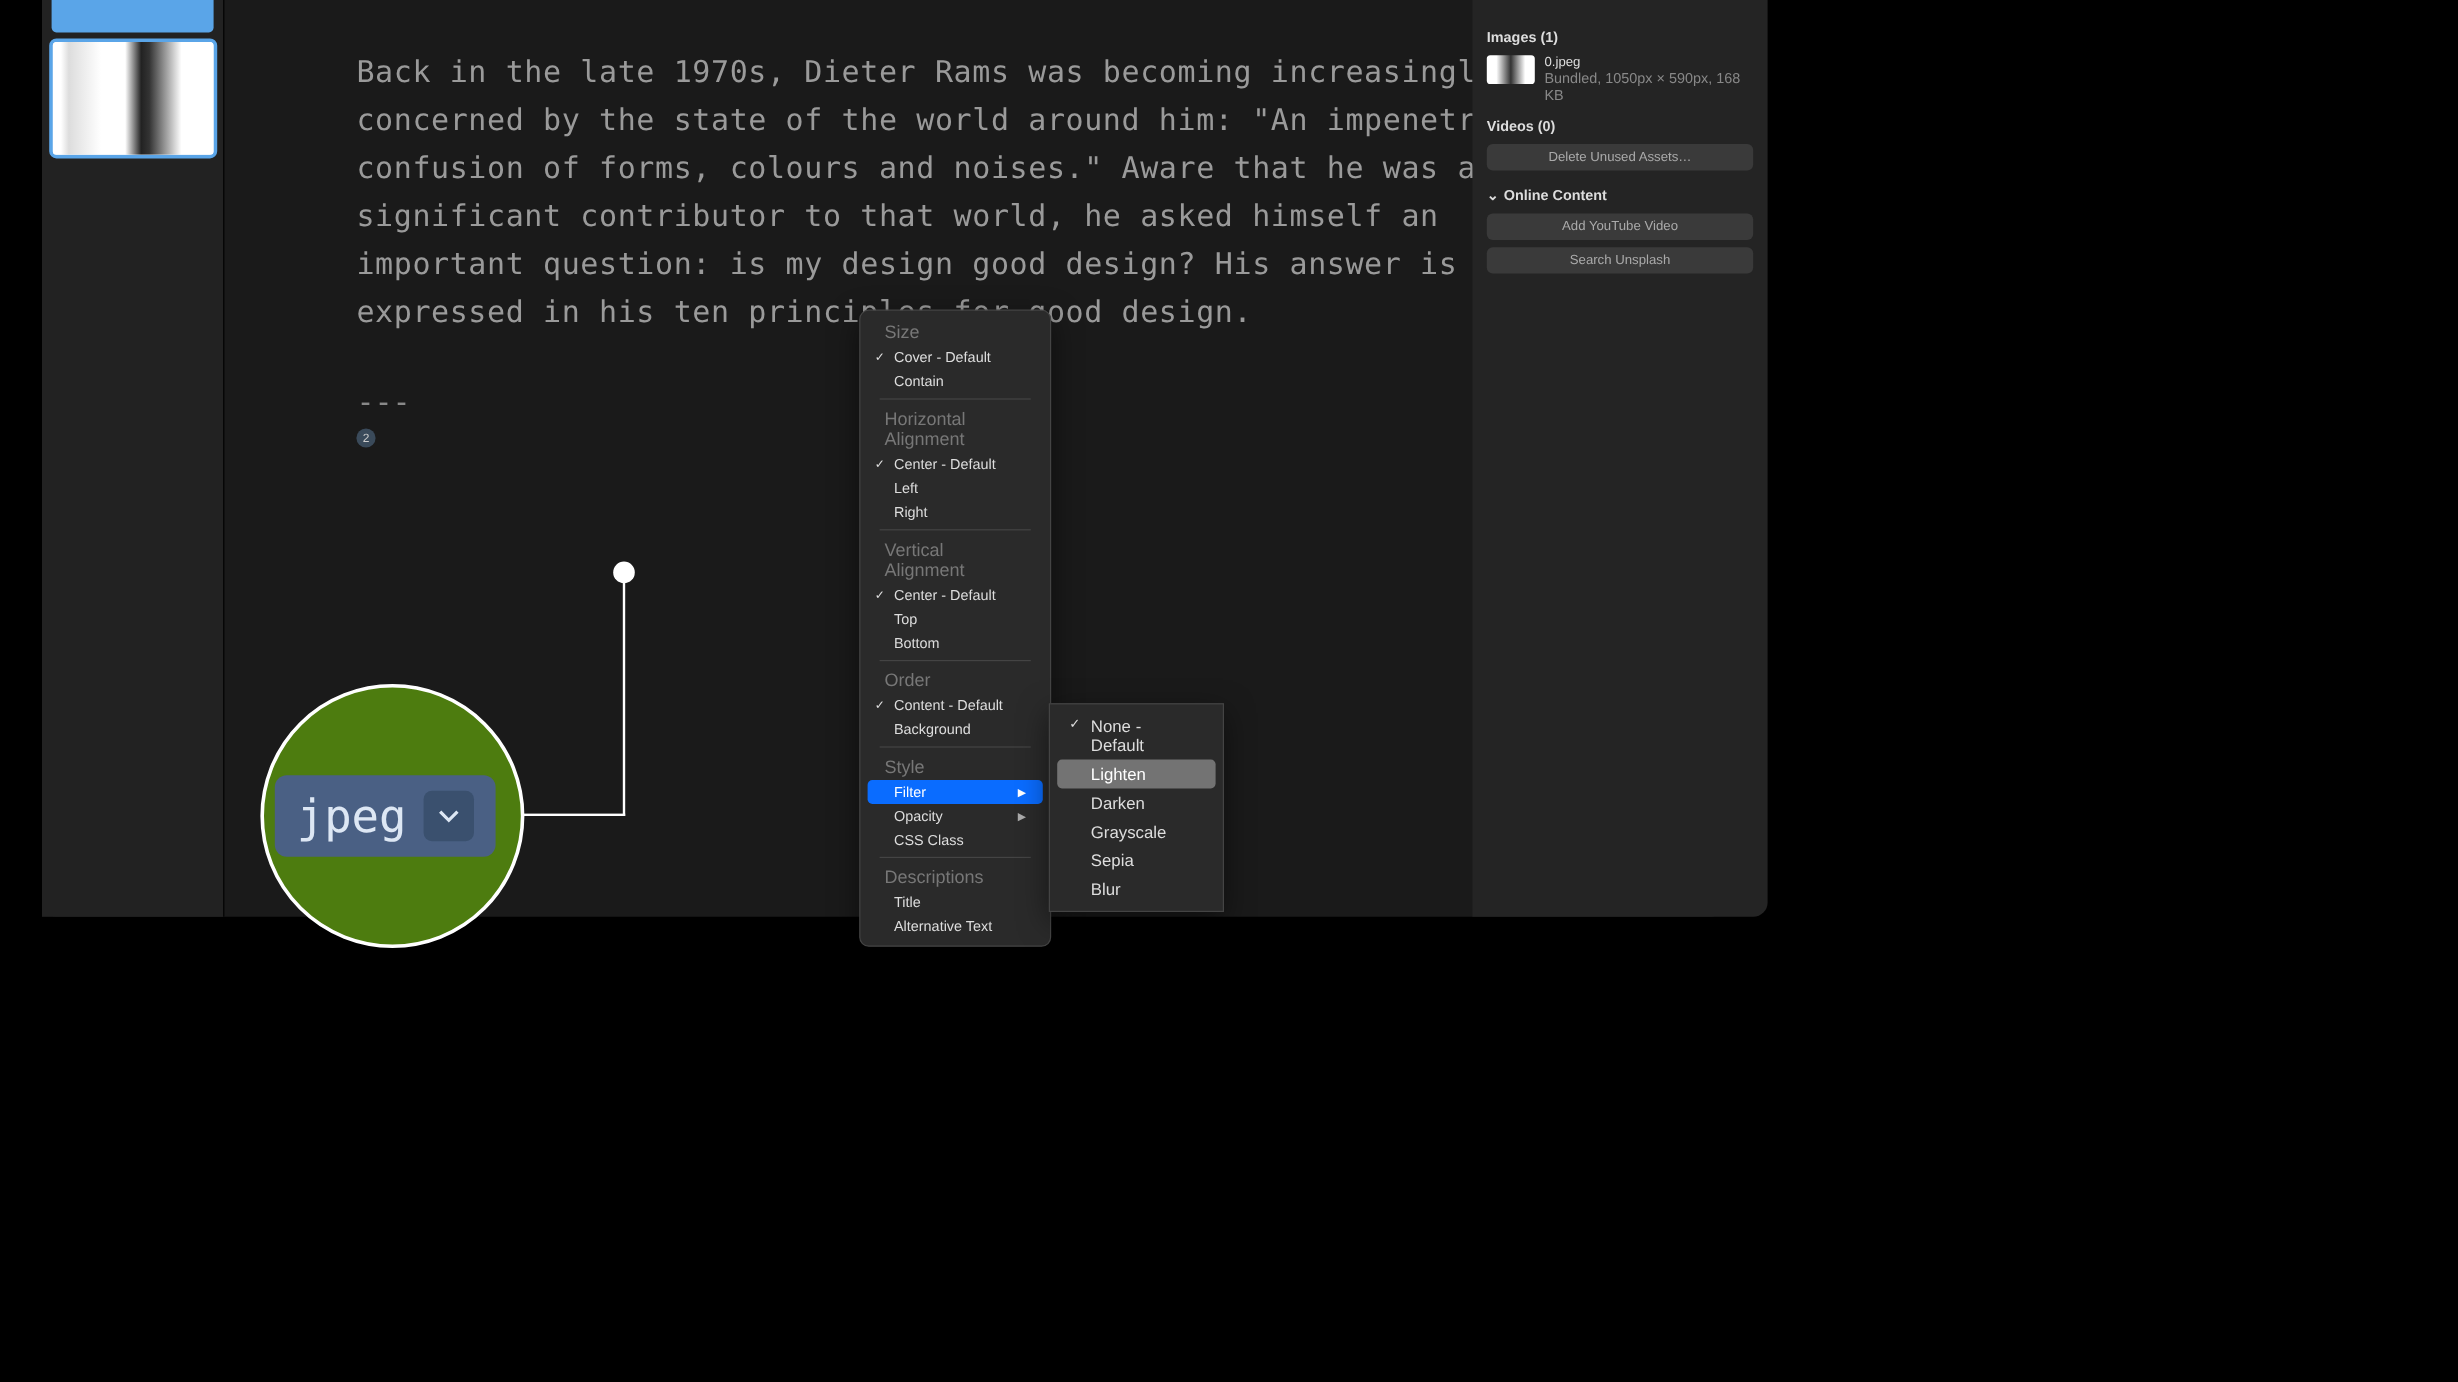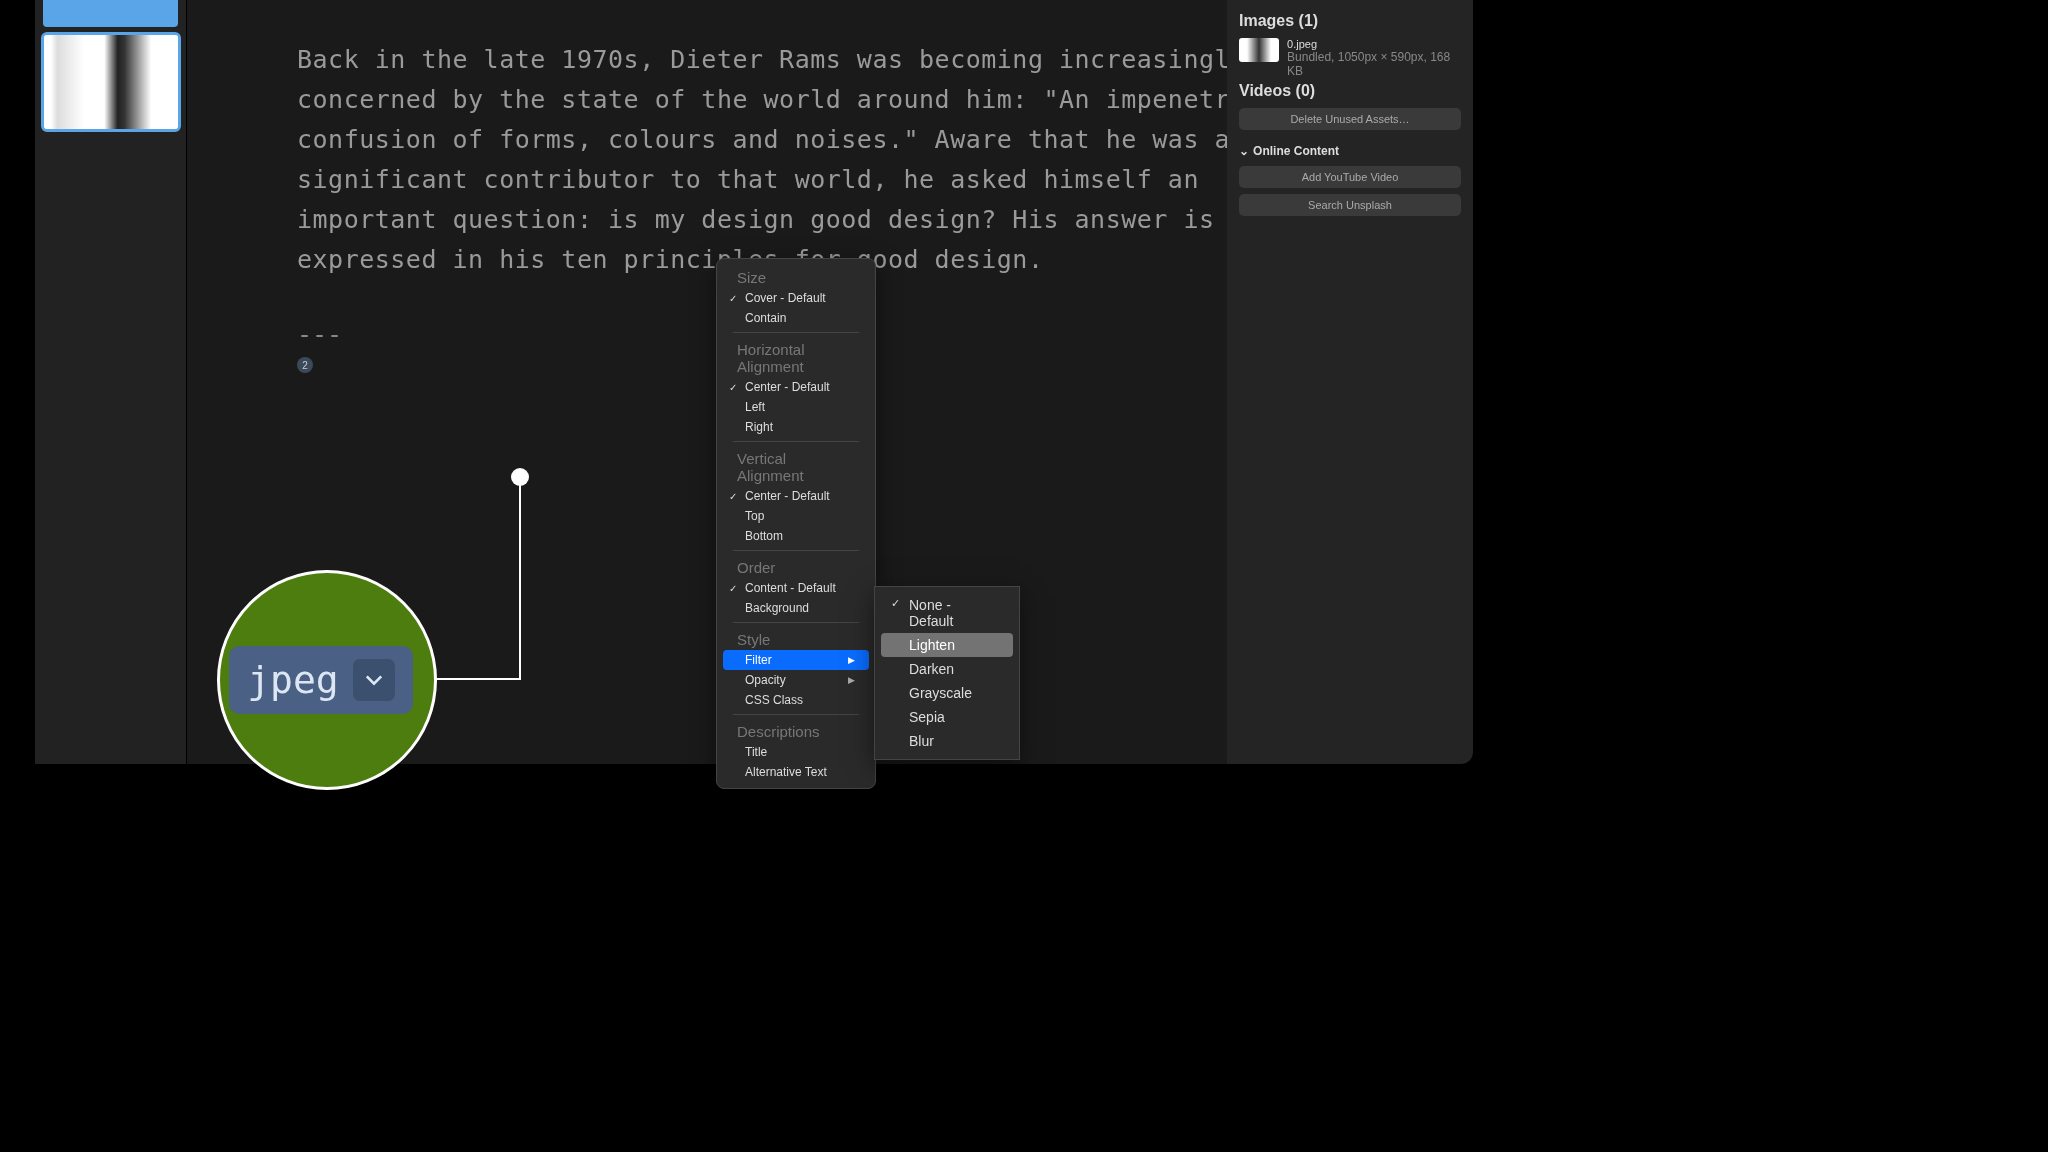--- a/index.html
+++ b/index.html
@@ -201,24 +201,25 @@
   position: absolute;
   left: 1192px;
   top: 0;
   width: 246px;
   height: 764px;
   background: #242424;
   padding: 12px;
   border-radius: 0 0 12px 0;
 }
 .panel-header {
-  font-size: 16px;
+  font-size: 12px;
   font-weight: 600;
   color: #ddd;
   margin-bottom: 8px;
+  margin-top: 12px;
 }
 .asset-item {
   display: flex;
   gap: 8px;
   margin-bottom: 4px;
 }
 .asset-thumb {
   width: 42px;
   height: 24px;
   background: linear-gradient(to right, #fff 20%, #333 50%, #fff 80%);

